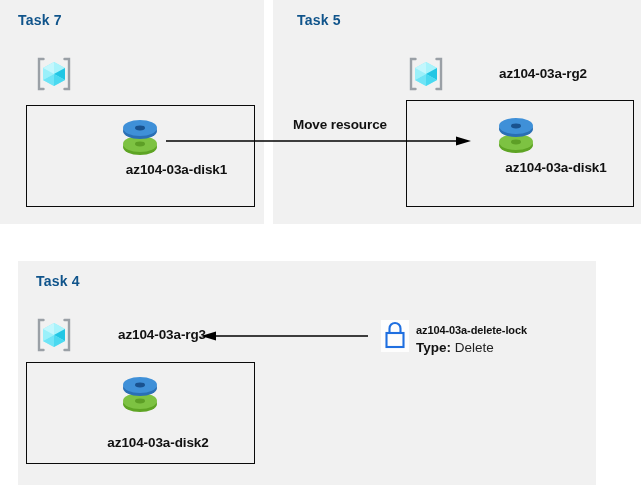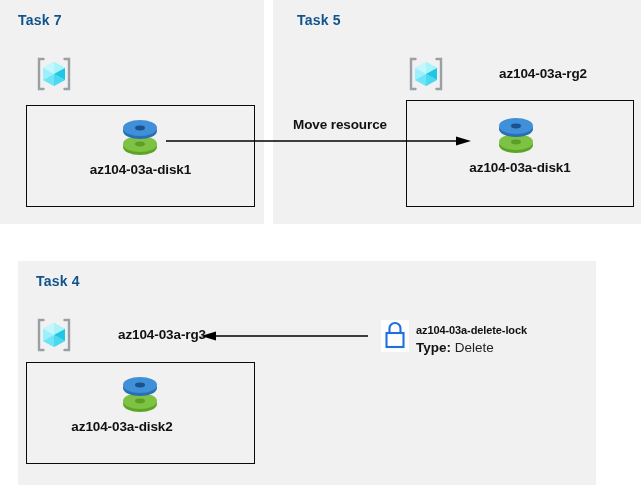--- a/index.html
+++ b/index.html
@@ -90,24 +90,25 @@
   #diskicon-3 { left: 119px; top: 371px; }
 
   .disk-name {
     position: absolute;
     font-size: 13.5px;
     font-weight: bold;
     color: #111111;
     white-space: nowrap;
     text-align: center;
     letter-spacing: -0.1px;
+    padding-left: 36px;
   }
   #diskname-1 { left: 26px;  top: 162px; width: 229px; }
   #diskname-2 { left: 406px; top: 160px; width: 228px; }
-  #diskname-3 { left: 26px;  top: 419px; width: 192px; }
+  #diskname-3 { left: 26px;  top: 435px; width: 192px; }
 
   
   .arrow-svg {
     position: absolute;
     overflow: visible;
   }
   #arrow-move { left: 160px; top: 128px; }
   #arrow-lock { left: 200px; top: 324px; }
 
   .arrow-label {

